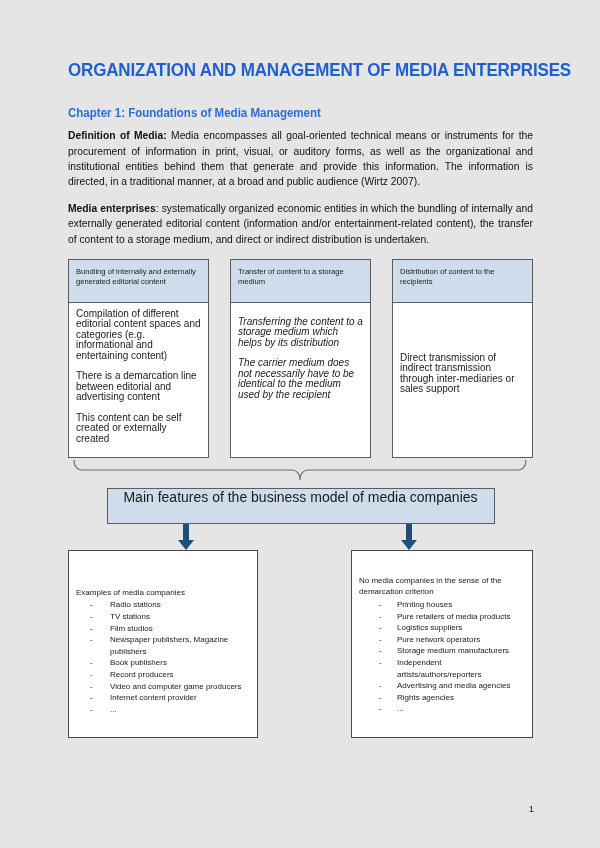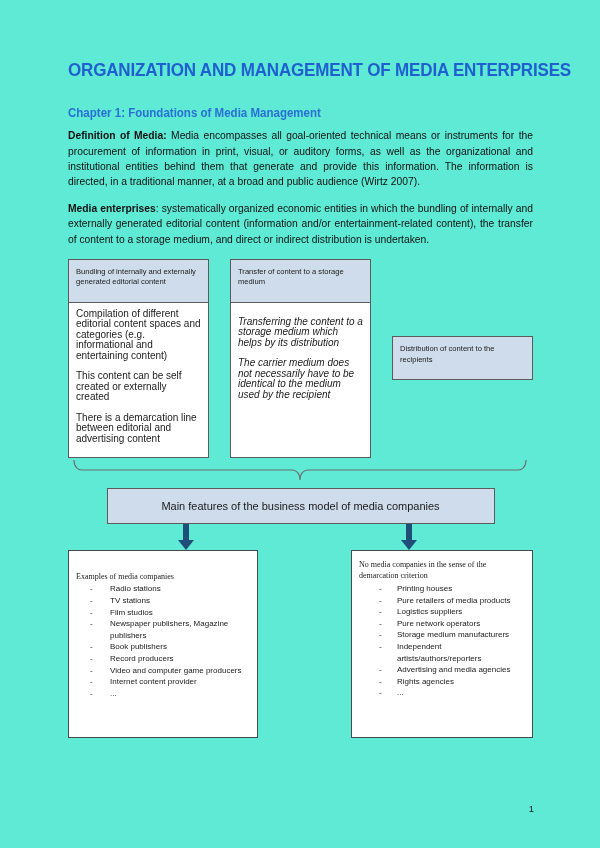--- a/index.html
+++ b/index.html
@@ -13,21 +13,21 @@
     position: relative;
     font-family: "Liberation Sans", sans-serif;
     color: #000000;
     overflow: hidden;
   }
   .page {
     position: absolute;
     left: 0; top: 0;
     width: 600px;
     height: 848px;
-    background: #5eead4;
+    background: #e5e5e5;
   }
   .content {
     position: absolute;
     left: 68px;
     top: 60px;
     width: 465px;
   }
 
   
   .doc-title {
@@ -64,21 +64,21 @@
 
   
   .diagram {
     position: relative;
     width: 465px;
     margin-top: 4px;
   }
   .top-row {
     display: flex;
     justify-content: space-between;
-    align-items: center;
+    align-items: flex-end;
   }
   .col {
     width: 141px;
     position: relative;
   }
   .col-head {
     background: #cfdcec;
     border: 1px solid #5b5b5b;
     font-size: 7.6px;
     line-height: 10.3px;
@@ -113,23 +113,23 @@
   .brace-wrap svg { display: block; }
 
   
   .center-box {
     margin: 0 auto;
     width: 386px;
     height: 34px;
     background: #cfdcec;
     border: 1px solid #5b5b5b;
     display: flex;
-    align-items: center;
+    align-items: flex-start;
     justify-content: center;
-    font-size: 11px;
+    font-size: 14px;
     color: #1a1a1a;
   }
 
   
   .arrows {
     position: relative;
     width: 465px;
     height: 26px;
   }
   .arrow {
@@ -177,21 +177,21 @@
   .box-left {
     width: 190px;
     min-height: 188px;
     padding-top: 20px;
   }
   .box-right {
     width: 182px;
     min-height: 188px;
     padding-top: 8px;
   }
-  .bb-title { margin: 0 0 1px 0; font-family: Liberation Serif, serif; }
+  .bb-title { margin: 16px 0 1px 0; }
   .bb-list {
     list-style: none;
     margin: 0;
     padding: 0;
   }
   .bb-list li {
     display: flex;
     align-items: flex-start;
     margin: 0;
   }
@@ -232,35 +232,38 @@
     <p class="para"><b>Media enterprises</b><span>: systematically organized economic entities in which the bundling of internally and externally generated editorial content (information and/or entertainment-related content), the transfer of content to a storage medium, and direct or indirect distribution is undertaken.</span></p>
 
     <div class="diagram">
 
       <div class="top-row">
 
         <div class="col">
           <div class="col-head">Bundling of internally and externally generated editorial content</div>
           <div class="col-body pad-a">
             <p>Compilation of different editorial content spaces and categories (e.g. informational and entertaining content)</p>
+            <p>There is a demarcation line between editorial and advertising content</p>
             <p>This content can be self created or externally created</p>
-            <p>There is a demarcation line between editorial and advertising content</p>
           </div>
         </div>
 
         <div class="col">
           <div class="col-head">Transfer of content to a storage medium</div>
           <div class="col-body pad-b">
             <p>Transferring the content to a storage medium which helps by its distribution</p>
             <p>The carrier medium does not necessarily have to be identical to the medium used by the recipient</p>
           </div>
         </div>
 
         <div class="col">
           <div class="col-head">Distribution of content to the recipients</div>
+          <div class="col-body pad-c">
+            <p>Direct transmission of indirect transmission through inter-mediaries or sales support</p>
+          </div>
         </div>
 
       </div>
 
       <div class="brace-wrap">
         <svg width="465" height="30" viewBox="0 0 465 30">
           <path d="M6 2 C6 9, 10 12, 14 12 L224 12 C228 12, 232 15, 232 22 C232 15, 236 12, 240 12 L450 12 C454 12, 458 9, 458 2" fill="none" stroke="#6d6d6d" stroke-width="1.1"></path>
         </svg>
       </div>
 

